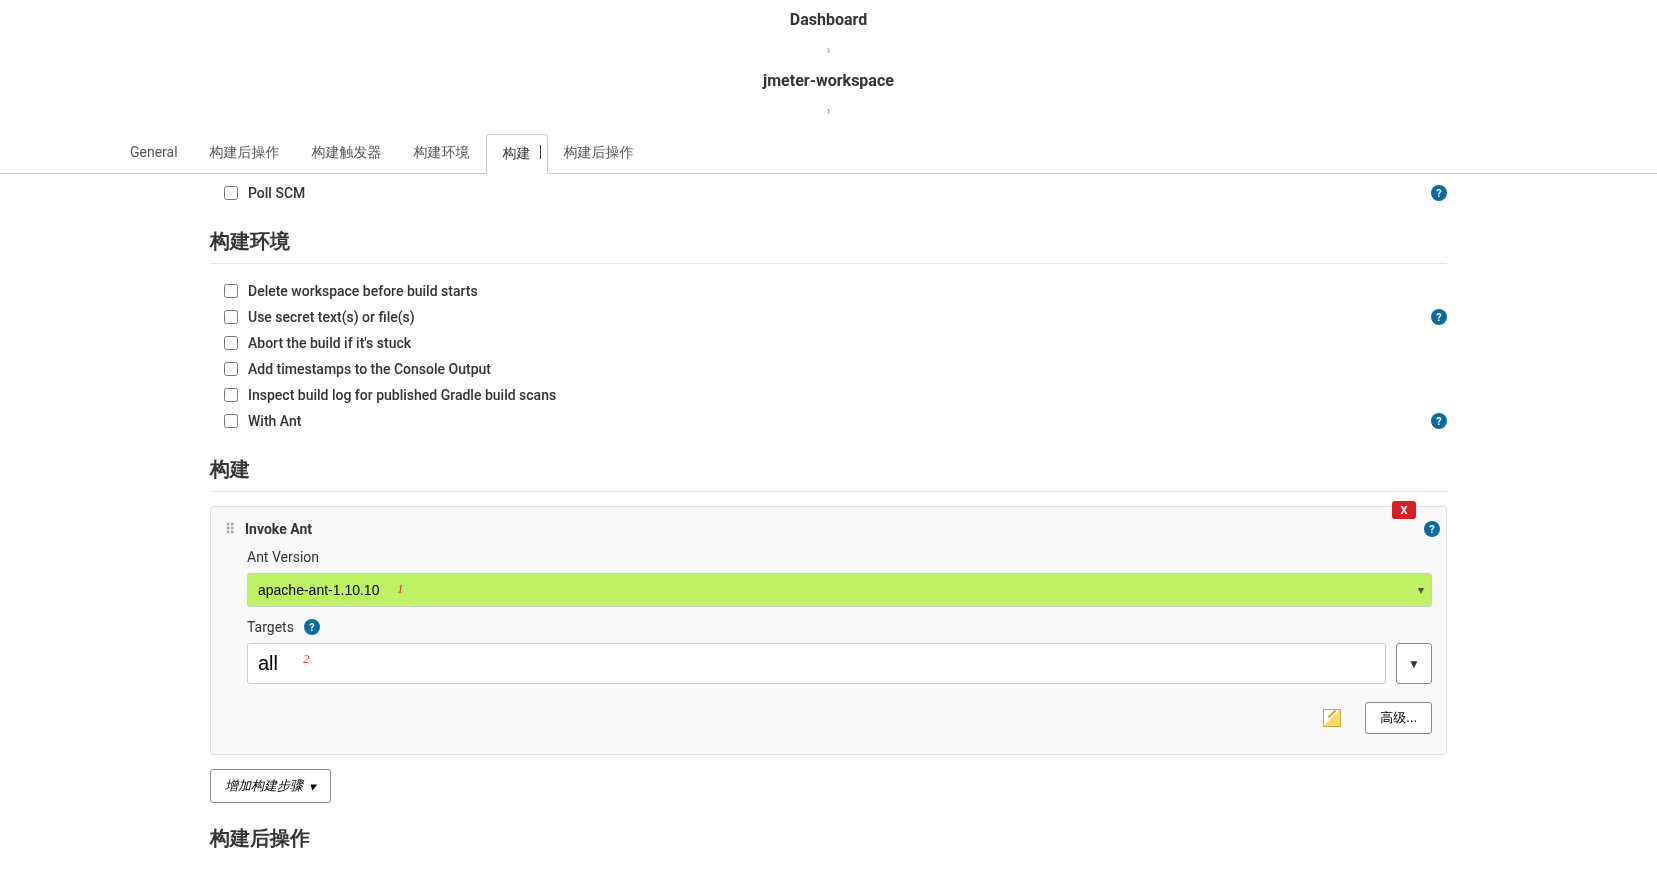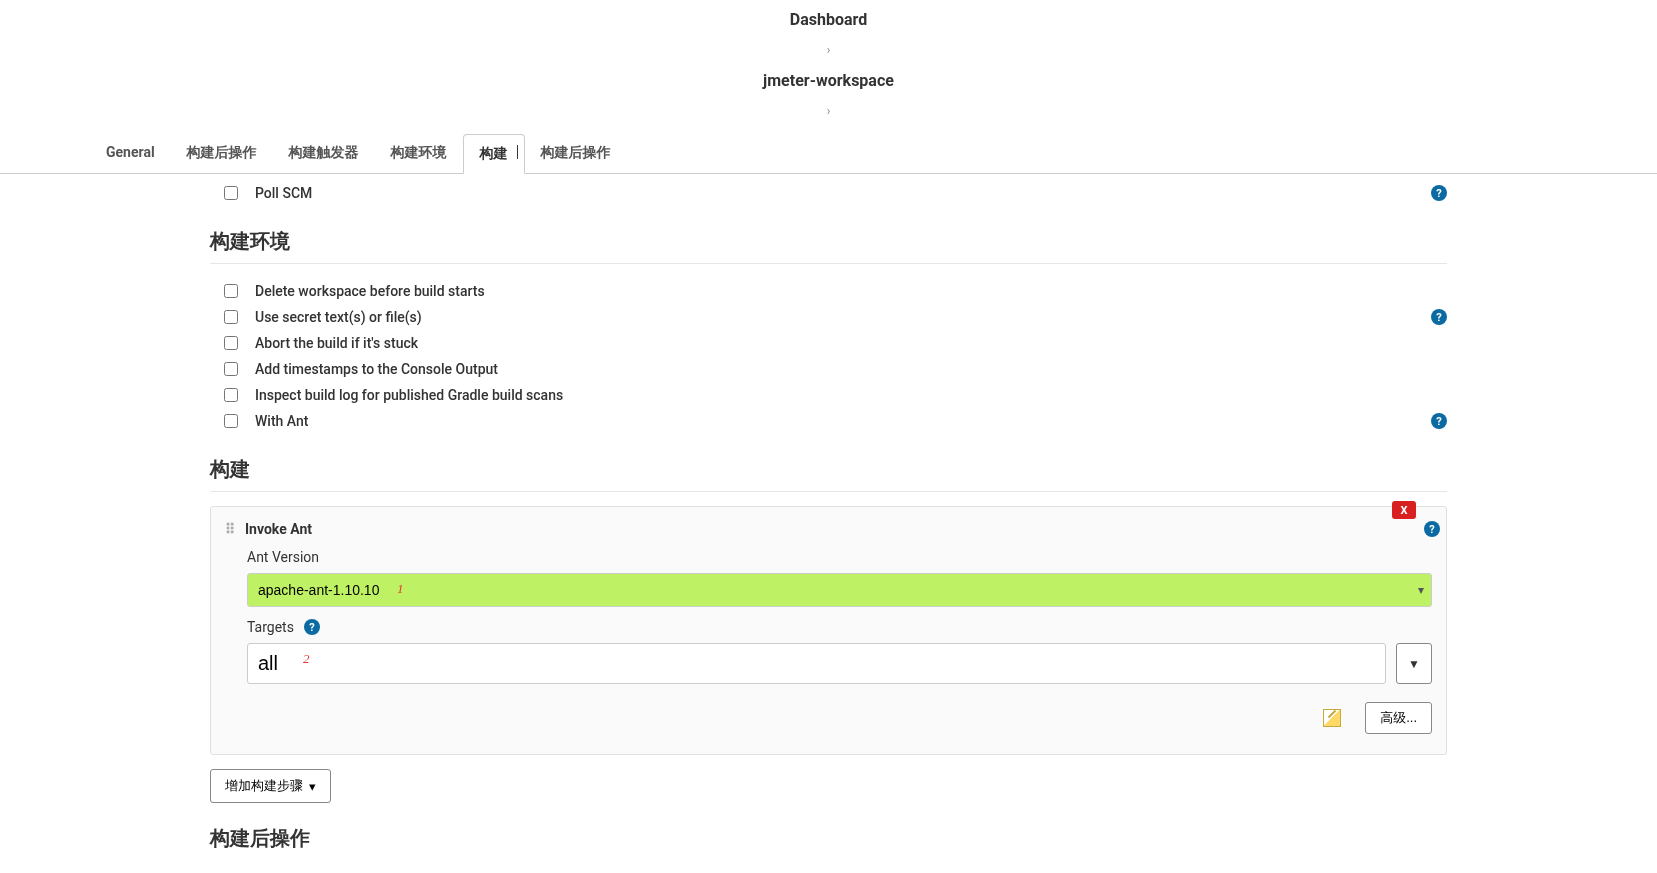--- a/index.html
+++ b/index.html
@@ -1,25 +1,25 @@
 <!DOCTYPE html>
 <html><head>
 <meta charset="utf-8">
 <style>
 * { box-sizing: border-box; margin: 0; padding: 0; }
 body { font-family: -apple-system, BlinkMacSystemFont, "Segoe UI", Roboto, Arial, sans-serif; font-size: 14px; color: #333; background: #fff; }
 .breadcrumb { padding: 10px 12px; display: flex; align-items: center; gap: 14px; font-size: 16px; flex-direction: column; }
 .breadcrumb a { color: #333; text-decoration: none; font-weight: 700; }
 .breadcrumb .sep { color: #888; font-size: 12px; }
-.tabs-row { display: flex; padding: 0 210px 0 90px; border-bottom: 1px solid #ccc; margin-top: 6px; font-weight: bold; }
+.tabs-row { display: flex; padding: 0 210px 0 114px; border-bottom: 1px solid #ccc; margin-top: 6px; }
 .tab { padding: 10px 16px; color: #555; cursor: pointer; font-size: 14px; }
 .tab.active { border: 1px solid #ccc; border-bottom: 1px solid #fff; margin-bottom: -1px; background: #fff; border-radius: 4px 4px 0 0; color: #333; position: relative; }
 .tab.active::after { content: ''; position: absolute; right: 6px; top: 10px; width: 1px; height: 14px; background: #333; }
 .main { padding: 6px 210px 40px 210px; }
-.check-row { display: flex; align-items: center; gap: 17px; padding: 5px 14px; position: relative; }
+.check-row { display: flex; align-items: center; gap: 10px; padding: 5px 14px; position: relative; }
 .check-row input[type=checkbox] { width: 14px; height: 14px; accent-color: #0b6aa2; }
 .check-row label { color: #333; font-weight: 500; font-size: 14px; }
 .section-title { font-size: 20px; font-weight: 700; margin: 22px 0 14px 0; border-bottom: 1px solid #e6e6e6; padding-bottom: 8px; }
 .section-title.noborder { border-bottom: none; padding-bottom: 0; }
 .help-icon { width: 16px; height: 16px; border-radius: 50%; background: #0b6aa2; color: #fff; display: inline-flex; align-items: center; justify-content: center; font-size: 11px; font-weight: 700; cursor: pointer; flex-shrink: 0; }
 .help-right { position: absolute; right: 0; }
 .build-step { border: 1px solid #e0e0e0; border-radius: 3px; padding: 14px 14px 20px 14px; position: relative; margin-top: 6px; background: #fafafa; }
 .step-header { display: flex; align-items: center; gap: 10px; font-weight: 700; margin-bottom: 10px; }
 .drag-handle { width: 10px; display: inline-block; color: #aaa; cursor: grab; font-family: monospace; line-height: 6px; letter-spacing: 2px; }
 .close-btn { position: absolute; right: 30px; top: -6px; background: #d82020; color: #fff; width: 24px; height: 18px; border-radius: 3px; display: flex; align-items: center; justify-content: center; font-size: 11px; font-weight: 700; cursor: pointer; }
@@ -29,21 +29,21 @@
 .select-wrap select { width: 100%; padding: 8px 10px; border: 1px solid #ccc; border-radius: 3px; font-size: 14px; background: #bef264; appearance: none; }
 .select-chevron { position: absolute; right: 8px; top: 50%; transform: translateY(-50%); pointer-events: none; color: #555; font-size: 12px; }
 .annot { position: absolute; color: #e53935; font-size: 13px; font-style: italic; font-family: serif; }
 .input-row { margin: 0 0 0 22px; display: flex; gap: 10px; align-items: stretch; }
 .input-row input[type=text] { flex: 1; padding: 8px 10px; border: 1px solid #ccc; border-radius: 3px; font-size: 20px; }
 .expand-btn { width: 36px; border: 1px solid #888; border-radius: 3px; background: #fff; display: flex; align-items: center; justify-content: center; cursor: pointer; font-size: 12px; }
 .adv-row { display: flex; justify-content: flex-end; gap: 24px; margin: 18px 0 0 22px; align-items: center; }
 .edit-icon { width: 18px; height: 18px; background: linear-gradient(135deg,#fff 50%,#ffd966 50%); border: 1px solid #c9a93b; position: relative; cursor: pointer; }
 .edit-icon::after { content: ''; position: absolute; left: 3px; top: 3px; width: 10px; height: 2px; background: #c9a93b; transform: rotate(-45deg); }
 .adv-btn { padding: 6px 14px; border: 1px solid #888; border-radius: 3px; background: #fff; cursor: pointer; font-size: 13px; }
-.add-step-btn { margin-top: 14px; padding: 7px 14px; border: 1px solid #888; border-radius: 3px; background: #fff; cursor: pointer; font-size: 13px; display: inline-flex; align-items: center; gap: 6px; }
+.add-step-btn { margin-top: 14px; padding: 7px 14px; border: 1px solid #888; border-radius: 3px; background: #fff; cursor: pointer; font-size: 13px; display: inline-flex; align-items: center; gap: 6px; font-style: italic; }
 .toolbar-wrap { margin-top: 30px; border: 1px solid #ddd; border-radius: 6px 6px 0 0; padding: 18px 14px; background: #fcfdf6; width: 230px; display: flex; gap: 10px; position: relative; }
 .btn-primary { background: #0b6aa2; color: #fff; border: 1px solid #0b6aa2; border-radius: 4px; padding: 10px 28px; font-weight: 700; cursor: pointer; font-size: 14px; }
 .btn-secondary { background: #fff; color: #333; border: 1px solid #888; border-radius: 4px; padding: 10px 28px; font-weight: 500; cursor: pointer; font-size: 14px; }
 .annot3 { position: absolute; right: -6px; top: 18px; color: #e53935; font-size: 13px; font-family: serif; }
 </style>
 </head>
 <body>
 
 <div class="breadcrumb">
   <a href="#">Dashboard</a>

